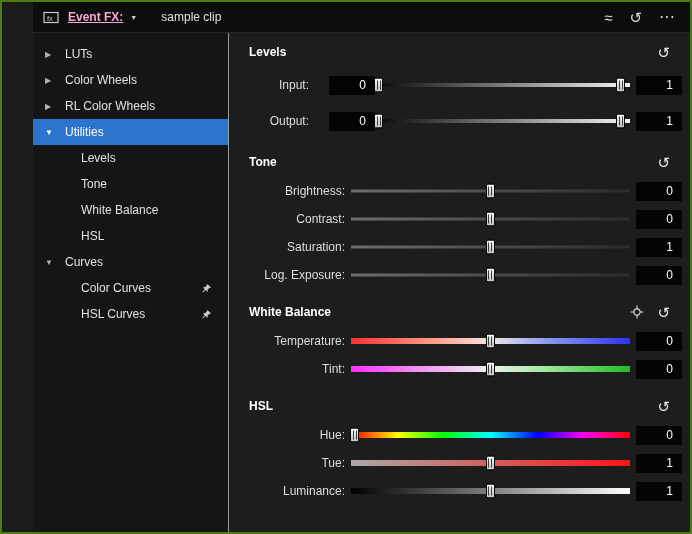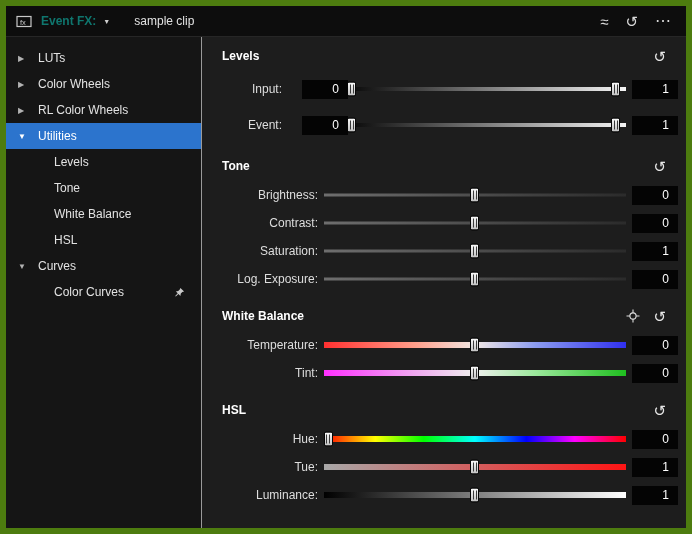--- a/index.html
+++ b/index.html
@@ -1,27 +1,28 @@
 <!DOCTYPE html>
 <html><head>
 <meta charset="utf-8">
 <style>
   html,body{margin:0;padding:0;background:#000;}
   .window{
     width:692px;height:534px;box-sizing:border-box;
-    border:6px solid #4d7c0f;background:#1c1c1c;
+    border:2px solid #4d7c0f;background:#1c1c1c;
     display:flex;flex-direction:column;overflow:hidden;
     font-family:"Liberation Sans",sans-serif;font-size:12px;color:#e6e6e6;
     cursor:default;
+    padding-left:31px;
   }
   
   .topbar{height:30px;flex:none;display:flex;align-items:center;
     background:#0d0d0d;border-bottom:1px solid #262626;padding:0 10px;}
   .fx-icon{display:inline-flex;align-items:center;}
-  .tb-title{margin-left:8px;font-weight:bold;color:#0f766e;}
+  .tb-title{margin-left:8px;font-weight:bold;color:#f9a8d4;text-decoration:underline;}
   .dd{margin-left:7px;font-size:7px;color:#cfcfcf;}
   .clip{margin-left:24px;color:#e2e2e2;}
   .tb-right{margin-left:auto;display:flex;align-items:center;gap:17px;padding-right:4px;}
   .tbi{color:#d9d9d9;font-size:15px;line-height:1;}
   .tbi.more{font-size:16px;letter-spacing:1px;}
   
   .content{display:flex;flex:1;min-height:0;}
   .sidebar{width:195px;flex:none;background:#151515;border-right:1px solid #9a9a9a;
     padding-top:8px;overflow:hidden;}
   .side-item{height:26px;display:flex;align-items:center;padding-left:12px;color:#e2e2e2;}
@@ -113,41 +114,49 @@
           <span class="side-label">Curves</span>
         </div>
         <div class="side-item child">
           <span class="side-label">Color Curves</span>
           <span class="pin">
             <svg width="11" height="11" viewBox="0 0 12 12">
               <path fill="#c9c9c9" d="M7 1l4 4-1.9.5L7.4 7.2 7 9.8 4.8 7.6 2 10.4l-.7-.7L4.1 6.9 2 4.8l2.6-.4L6.3 2.6z"></path>
             </svg>
           </span>
         </div>
+        <div class="side-item child">
+          <span class="side-label">HSL Curves</span>
+          <span class="pin">
+            <svg width="11" height="11" viewBox="0 0 12 12">
+              <path fill="#c9c9c9" d="M7 1l4 4-1.9.5L7.4 7.2 7 9.8 4.8 7.6 2 10.4l-.7-.7L4.1 6.9 2 4.8l2.6-.4L6.3 2.6z"></path>
+            </svg>
+          </span>
+        </div>
       </div>
     <div class="main">
         <div class="section section-levels">
           <div class="sec-header">
             <span class="sec-title">Levels</span>
             <span class="sec-icons">
               <span class="reset">↺</span>
             </span>
           </div>
           <div class="ctl-row range">
             <span class="ctl-label">Input:</span>
             <span class="valbox">0</span>
             <span class="slider">
               <span class="track track-levels" style="background: linear-gradient(to right, rgb(11, 11, 11), rgb(245, 245, 245));"></span>
               <span class="handle" style="left: calc(0% - 5px);"></span>
               <span class="handle" style="left: calc(96.5% - 5px);"></span>
             </span>
             <span class="valbox">1</span>
           </div>
           <div class="ctl-row range">
-            <span class="ctl-label">Event:</span>
+            <span class="ctl-label">Output:</span>
             <span class="valbox">0</span>
             <span class="slider">
               <span class="track track-levels" style="background: linear-gradient(to right, rgb(11, 11, 11), rgb(245, 245, 245));"></span>
               <span class="handle" style="left: calc(0% - 5px);"></span>
               <span class="handle" style="left: calc(96.5% - 5px);"></span>
             </span>
             <span class="valbox">1</span>
           </div>
         </div>
         <div class="section section-tone">

